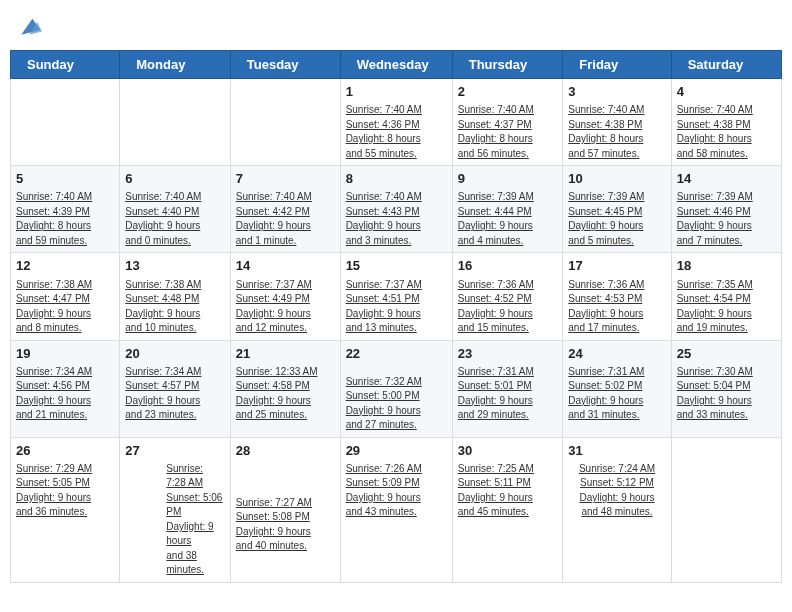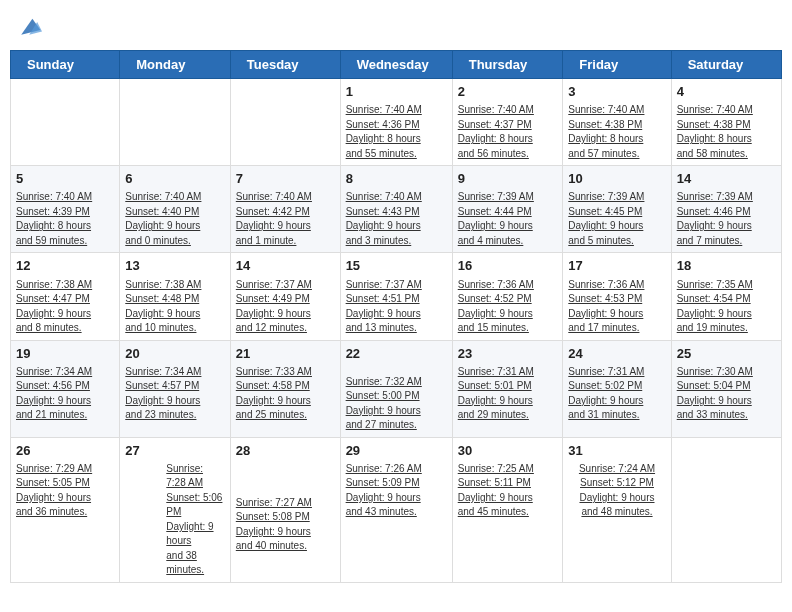--- a/index.html
+++ b/index.html
@@ -281,21 +281,21 @@
         </td>
         <td>
           <span class="day-number">20</span>
           <div class="day-info" style="white-space: pre-line;">Sunrise: 7:34 AM
 Sunset: 4:57 PM
 Daylight: 9 hours
 and 23 minutes.</div>
         </td>
         <td>
           <span class="day-number">21</span>
-          <div class="day-info" style="white-space: pre-line;">Sunrise: 7:33 AM
+          <div class="day-info" style="white-space: pre-line;">Sunrise: 12:33 AM
 Sunset: 4:58 PM
 Daylight: 9 hours
 and 25 minutes.</div>
         </td>
         <td>
           <span class="day-number">22</span>
           <div class="day-info" style="white-space: pre-line; margin-top: 12px;">Sunrise: 7:32 AM
 Sunset: 5:00 PM
 Daylight: 9 hours
 and 27 minutes.</div>

